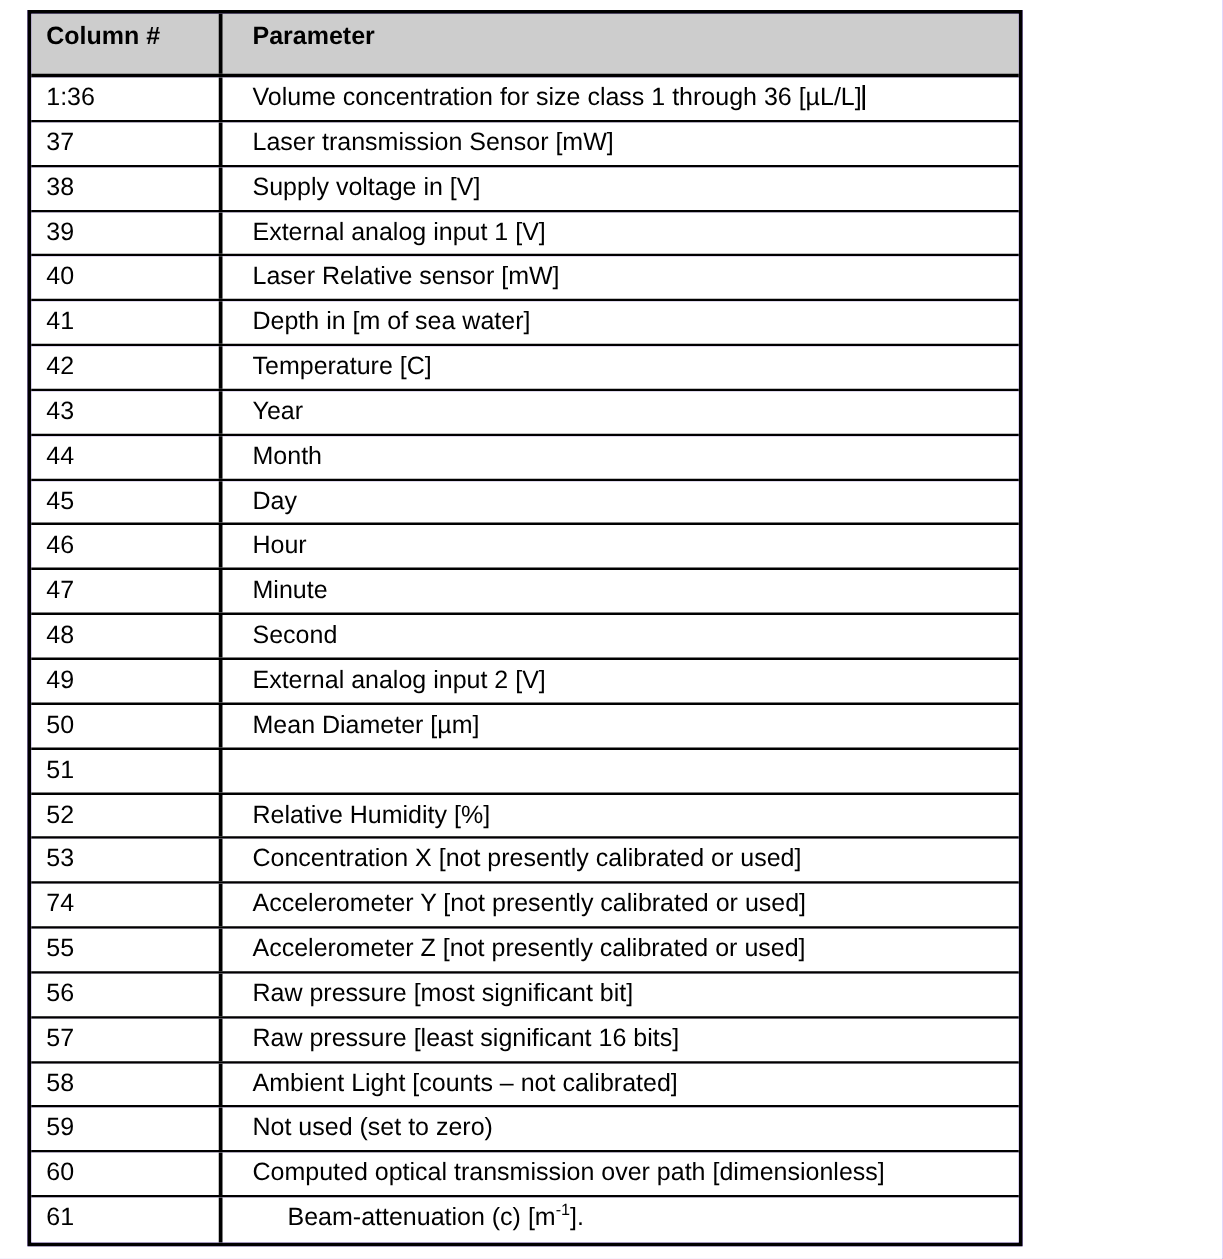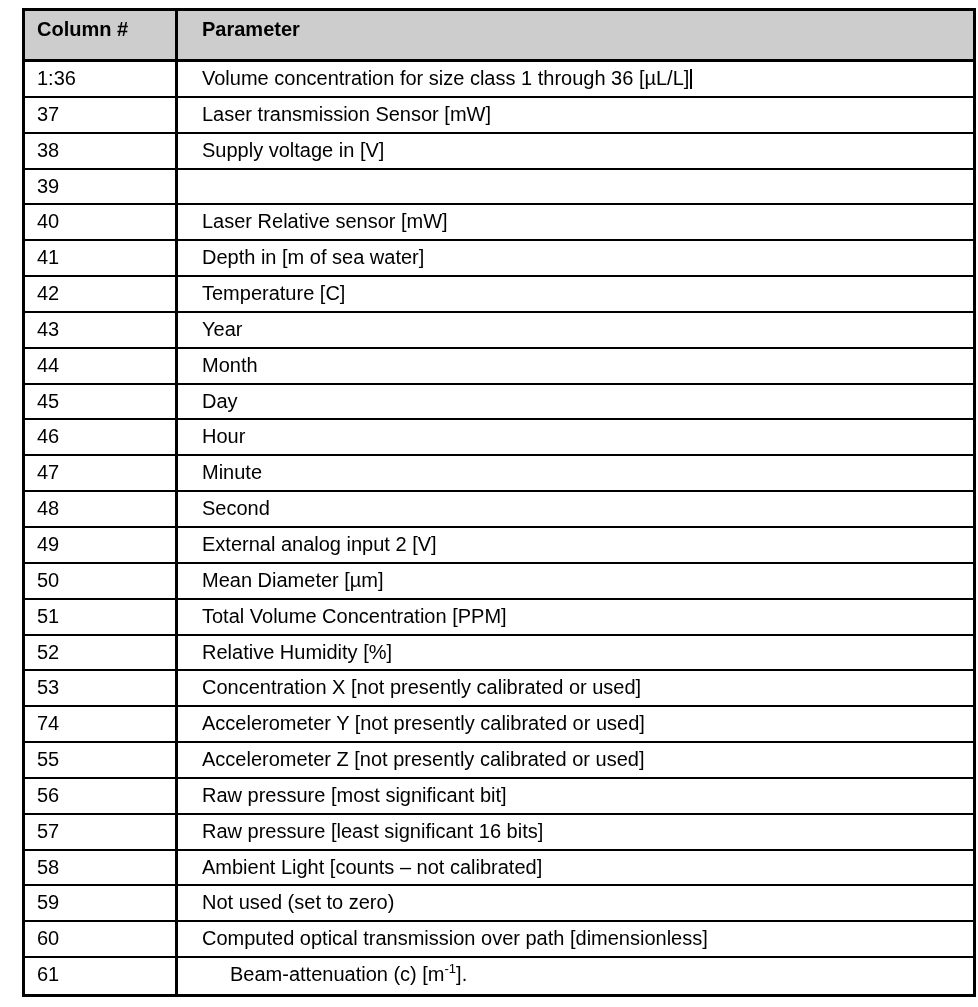--- a/index.html
+++ b/index.html
@@ -12,21 +12,21 @@
     height: 1007px;
     position: relative;
     overflow: hidden;
     font-family: "Liberation Sans", sans-serif;
     color: #000000;
   }
   .tbl {
     position: absolute;
     left: 22px;
     top: 8px;
-    width: 954px;
+    width: 796px;
     box-sizing: border-box;
     border: 3px solid #000000;
     background: #8b5cf6;
   }
   .hrow {
     display: flex;
     box-sizing: border-box;
     height: 51px;
     border-bottom: 3px solid #000000;
   }
@@ -98,20 +98,21 @@
     <div class="c2"><span class="ptext">Laser transmission Sensor [mW]</span></div>
   </div>
 
   <div class="row">
     <div class="c1">38</div>
     <div class="c2"><span class="ptext">Supply voltage in [V]</span></div>
   </div>
 
   <div class="row">
     <div class="c1">39</div>
+    <div class="c2"><span class="ptext">External analog input 1 [V]</span></div>
   </div>
 
   <div class="row">
     <div class="c1">40</div>
     <div class="c2"><span class="ptext">Laser Relative sensor [mW]</span></div>
   </div>
 
   <div class="row">
     <div class="c1">41</div>
     <div class="c2"><span class="ptext">Depth in [m of sea water]</span></div>
@@ -157,21 +158,20 @@
     <div class="c2"><span class="ptext">External analog input 2 [V]</span></div>
   </div>
 
   <div class="row">
     <div class="c1">50</div>
     <div class="c2"><span class="ptext">Mean Diameter [µm]</span></div>
   </div>
 
   <div class="row">
     <div class="c1">51</div>
-    <div class="c2"><span class="ptext">Total Volume Concentration [PPM]</span></div>
   </div>
 
   <div class="row">
     <div class="c1">52</div>
     <div class="c2"><span class="ptext">Relative Humidity [%]</span></div>
   </div>
 
   <div class="row">
     <div class="c1">53</div>
     <div class="c2"><span class="ptext">Concentration X [not presently calibrated or used]</span></div>

